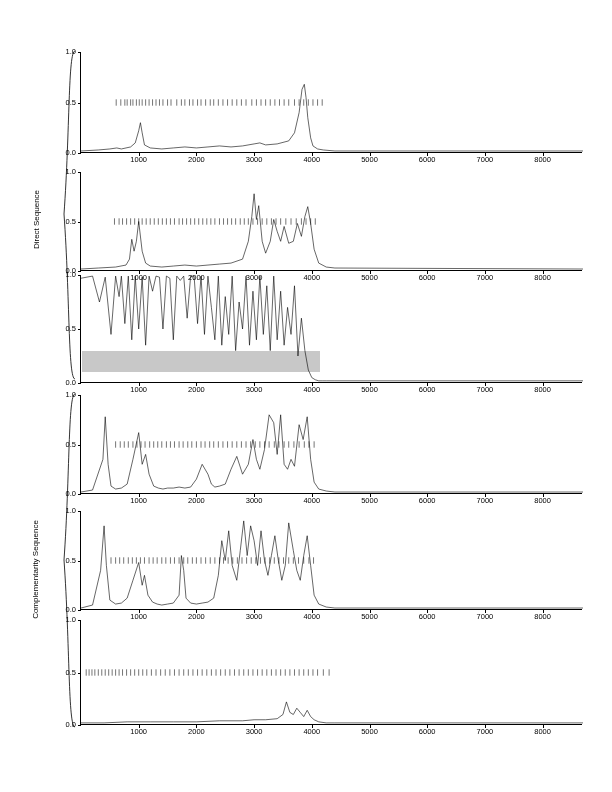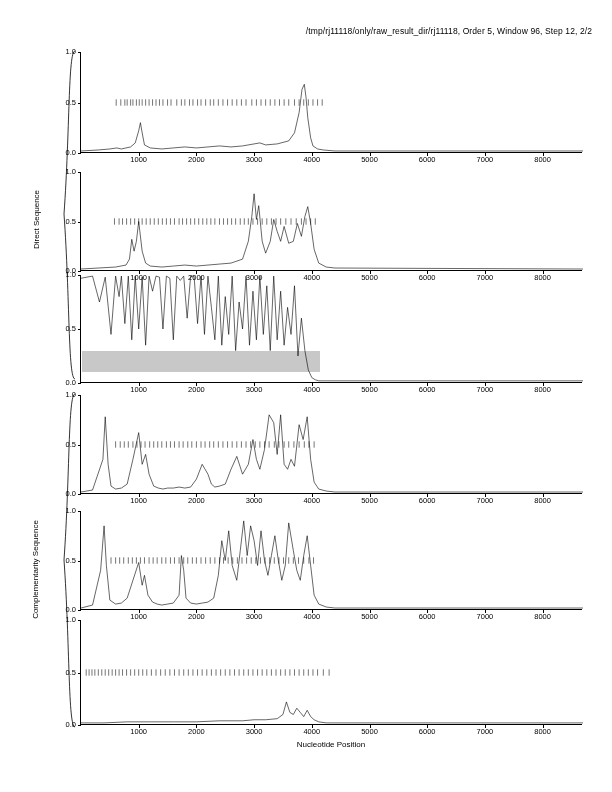--- a/index.html
+++ b/index.html
@@ -102,21 +102,20 @@
   .graybar {
     position: absolute;
     background: #c8c8c8;
   }
 </style>
 </head>
 <body>
 
 <div id="page">
 
-  <div id="title">/tmp/rj11118/only/raw_result_dir/rj11118, Order 5, Window 96, Step 12, 2/2</div>
 
   <div class="ylabel" style="left:-24px; top:215px; width:120px; text-align:center; transform:rotate(-90deg);">Direct Sequence</div>
 
   <div class="ylabel" style="left:-47px; top:565px; width:165px; text-align:center; transform:rotate(-90deg);">Complementarity Sequence</div>
 
   <div class="brace" style="left:62px; top:50px; height:330px; width:14px;">
     <svg width="14" height="330" viewBox="0 0 14 330">
       <path d="M13 1 C6 1 8 80 2 164 C8 248 6 329 13 329" fill="none" stroke="#000" stroke-width="0.8"></path>
     </svg>
   </div>
@@ -303,14 +302,13 @@
           <div class="xtickmark" style="left: 346.207px;"></div>
           <div class="xtick" style="left: 346.207px;">6000</div>
           <div class="xtickmark" style="left: 403.908px;"></div>
           <div class="xtick" style="left: 403.908px;">7000</div>
           <div class="xtickmark" style="left: 461.609px;"></div>
           <div class="xtick" style="left: 461.609px;">8000</div>
         </div>
       </div>
     </div>
 
-  <div id="xlabel">Nucleotide Position</div>
 </div>
 
 </body></html>

